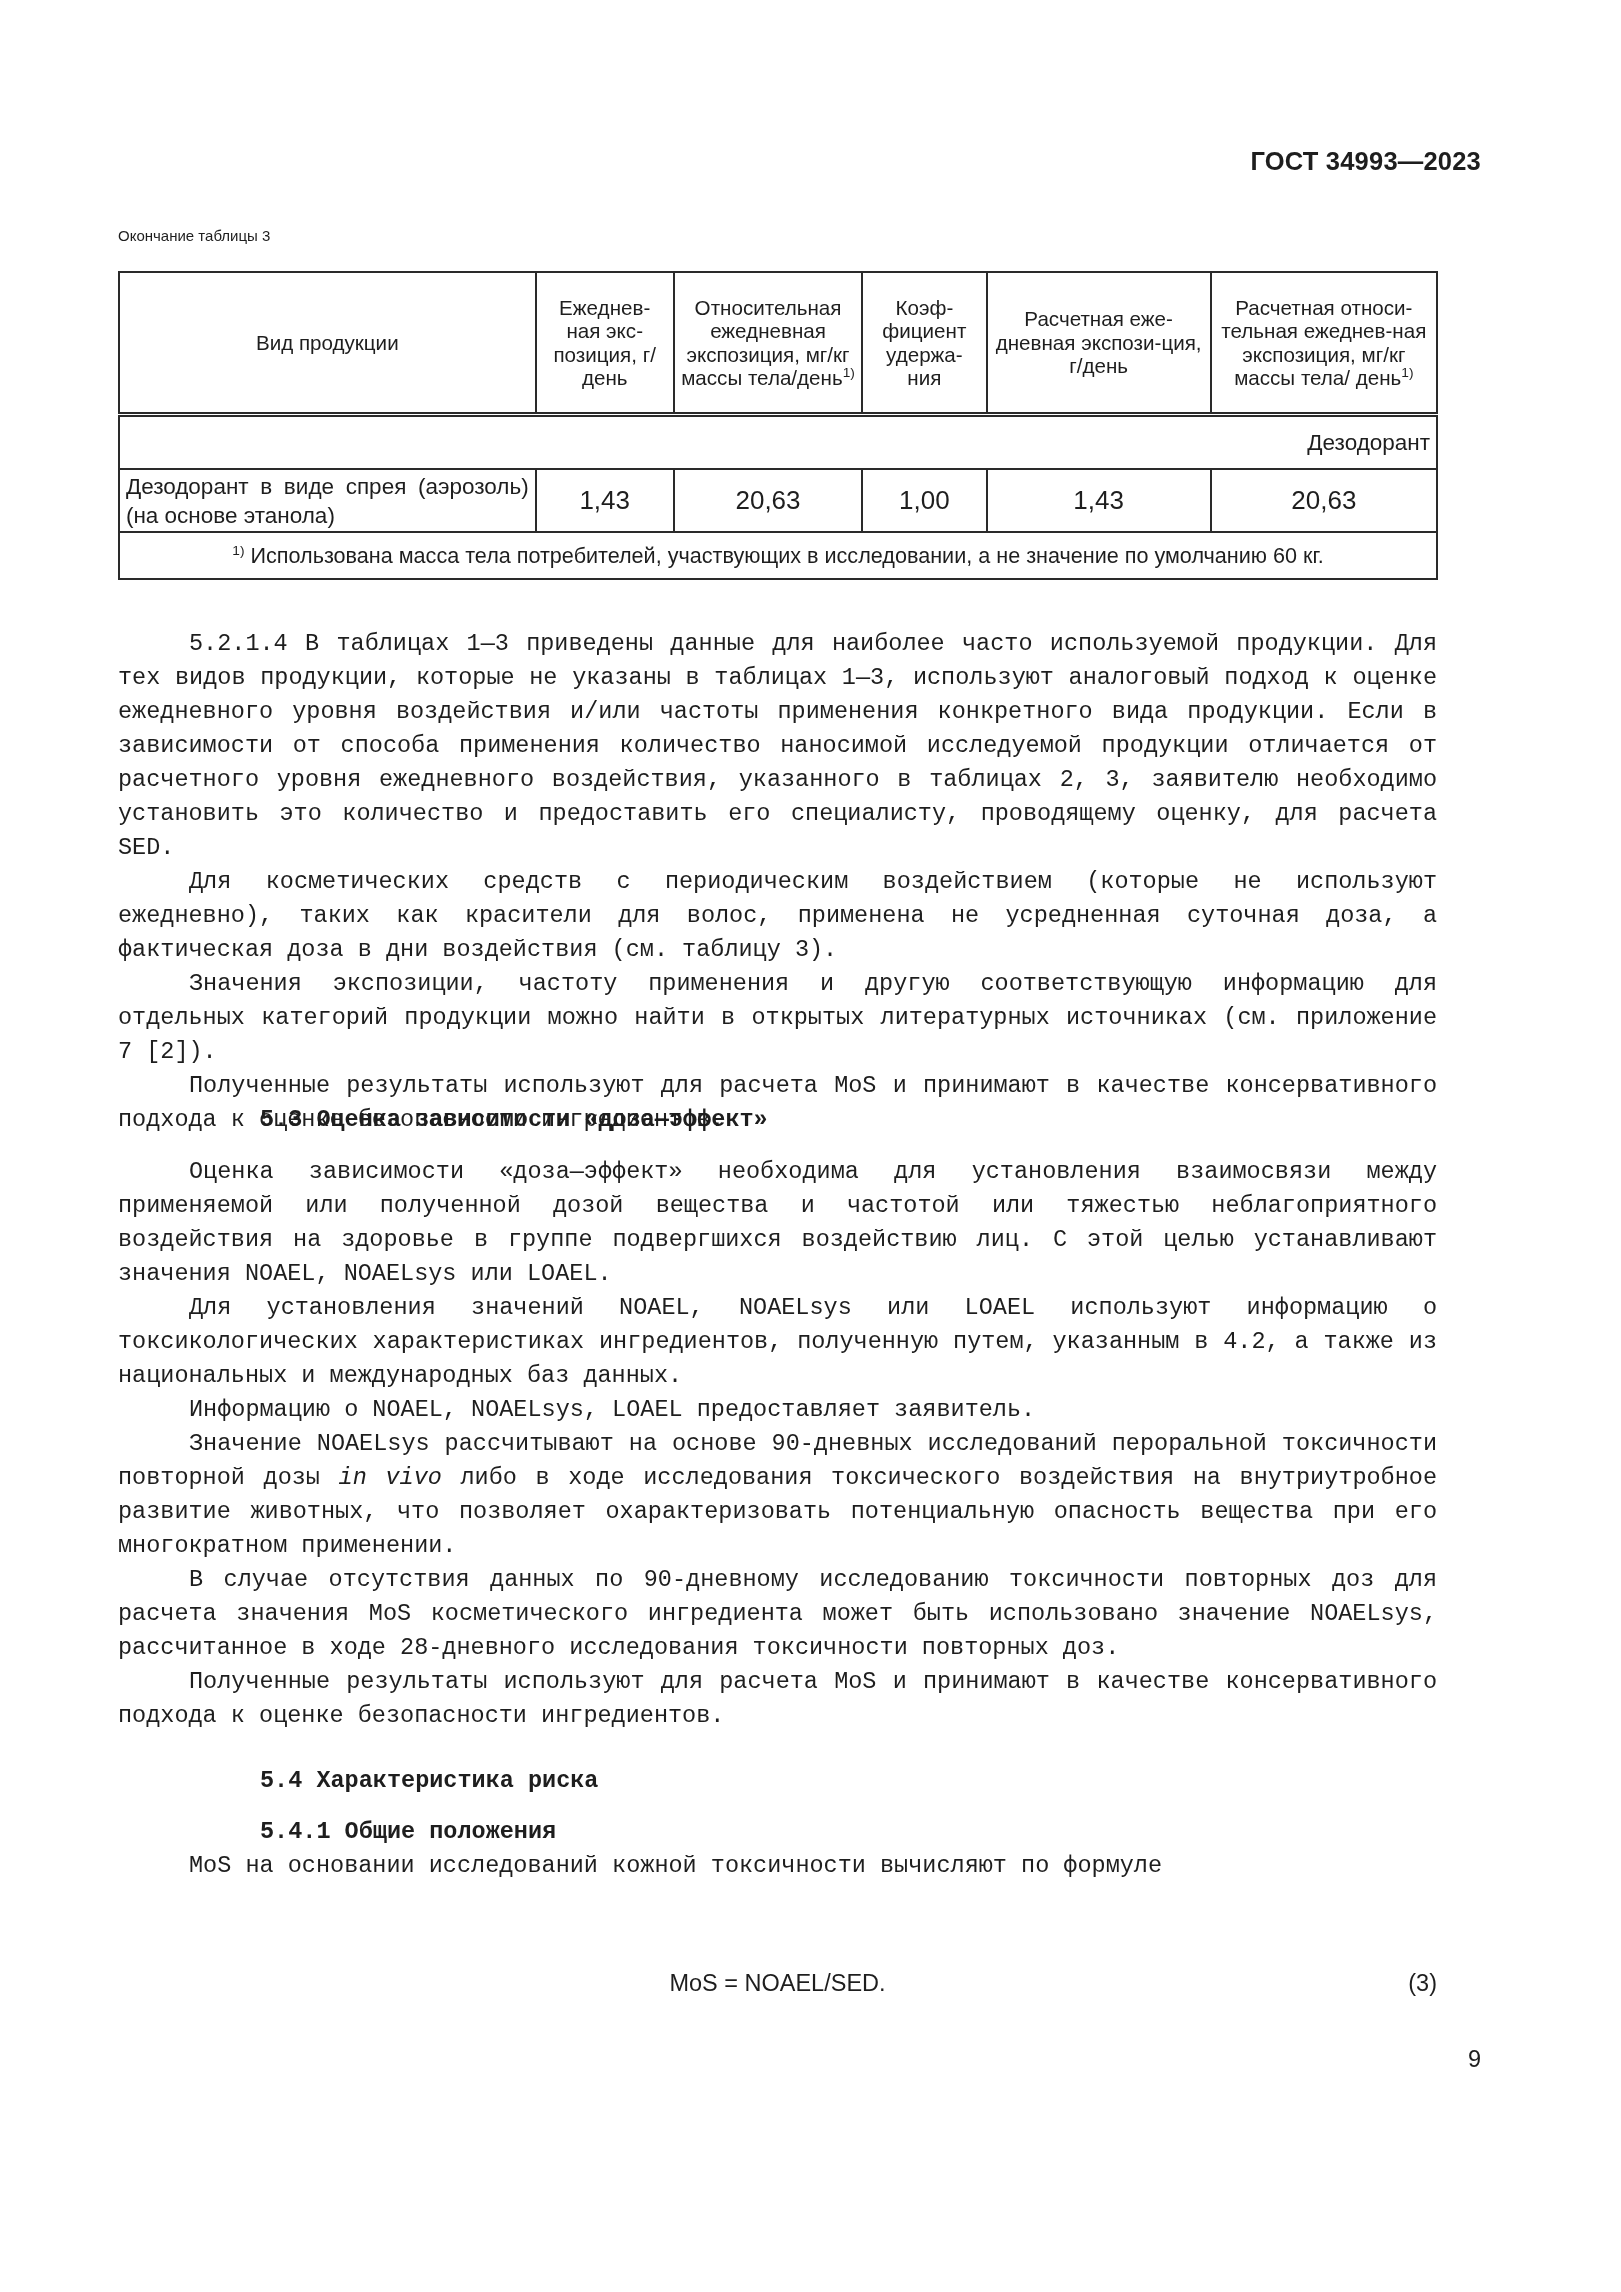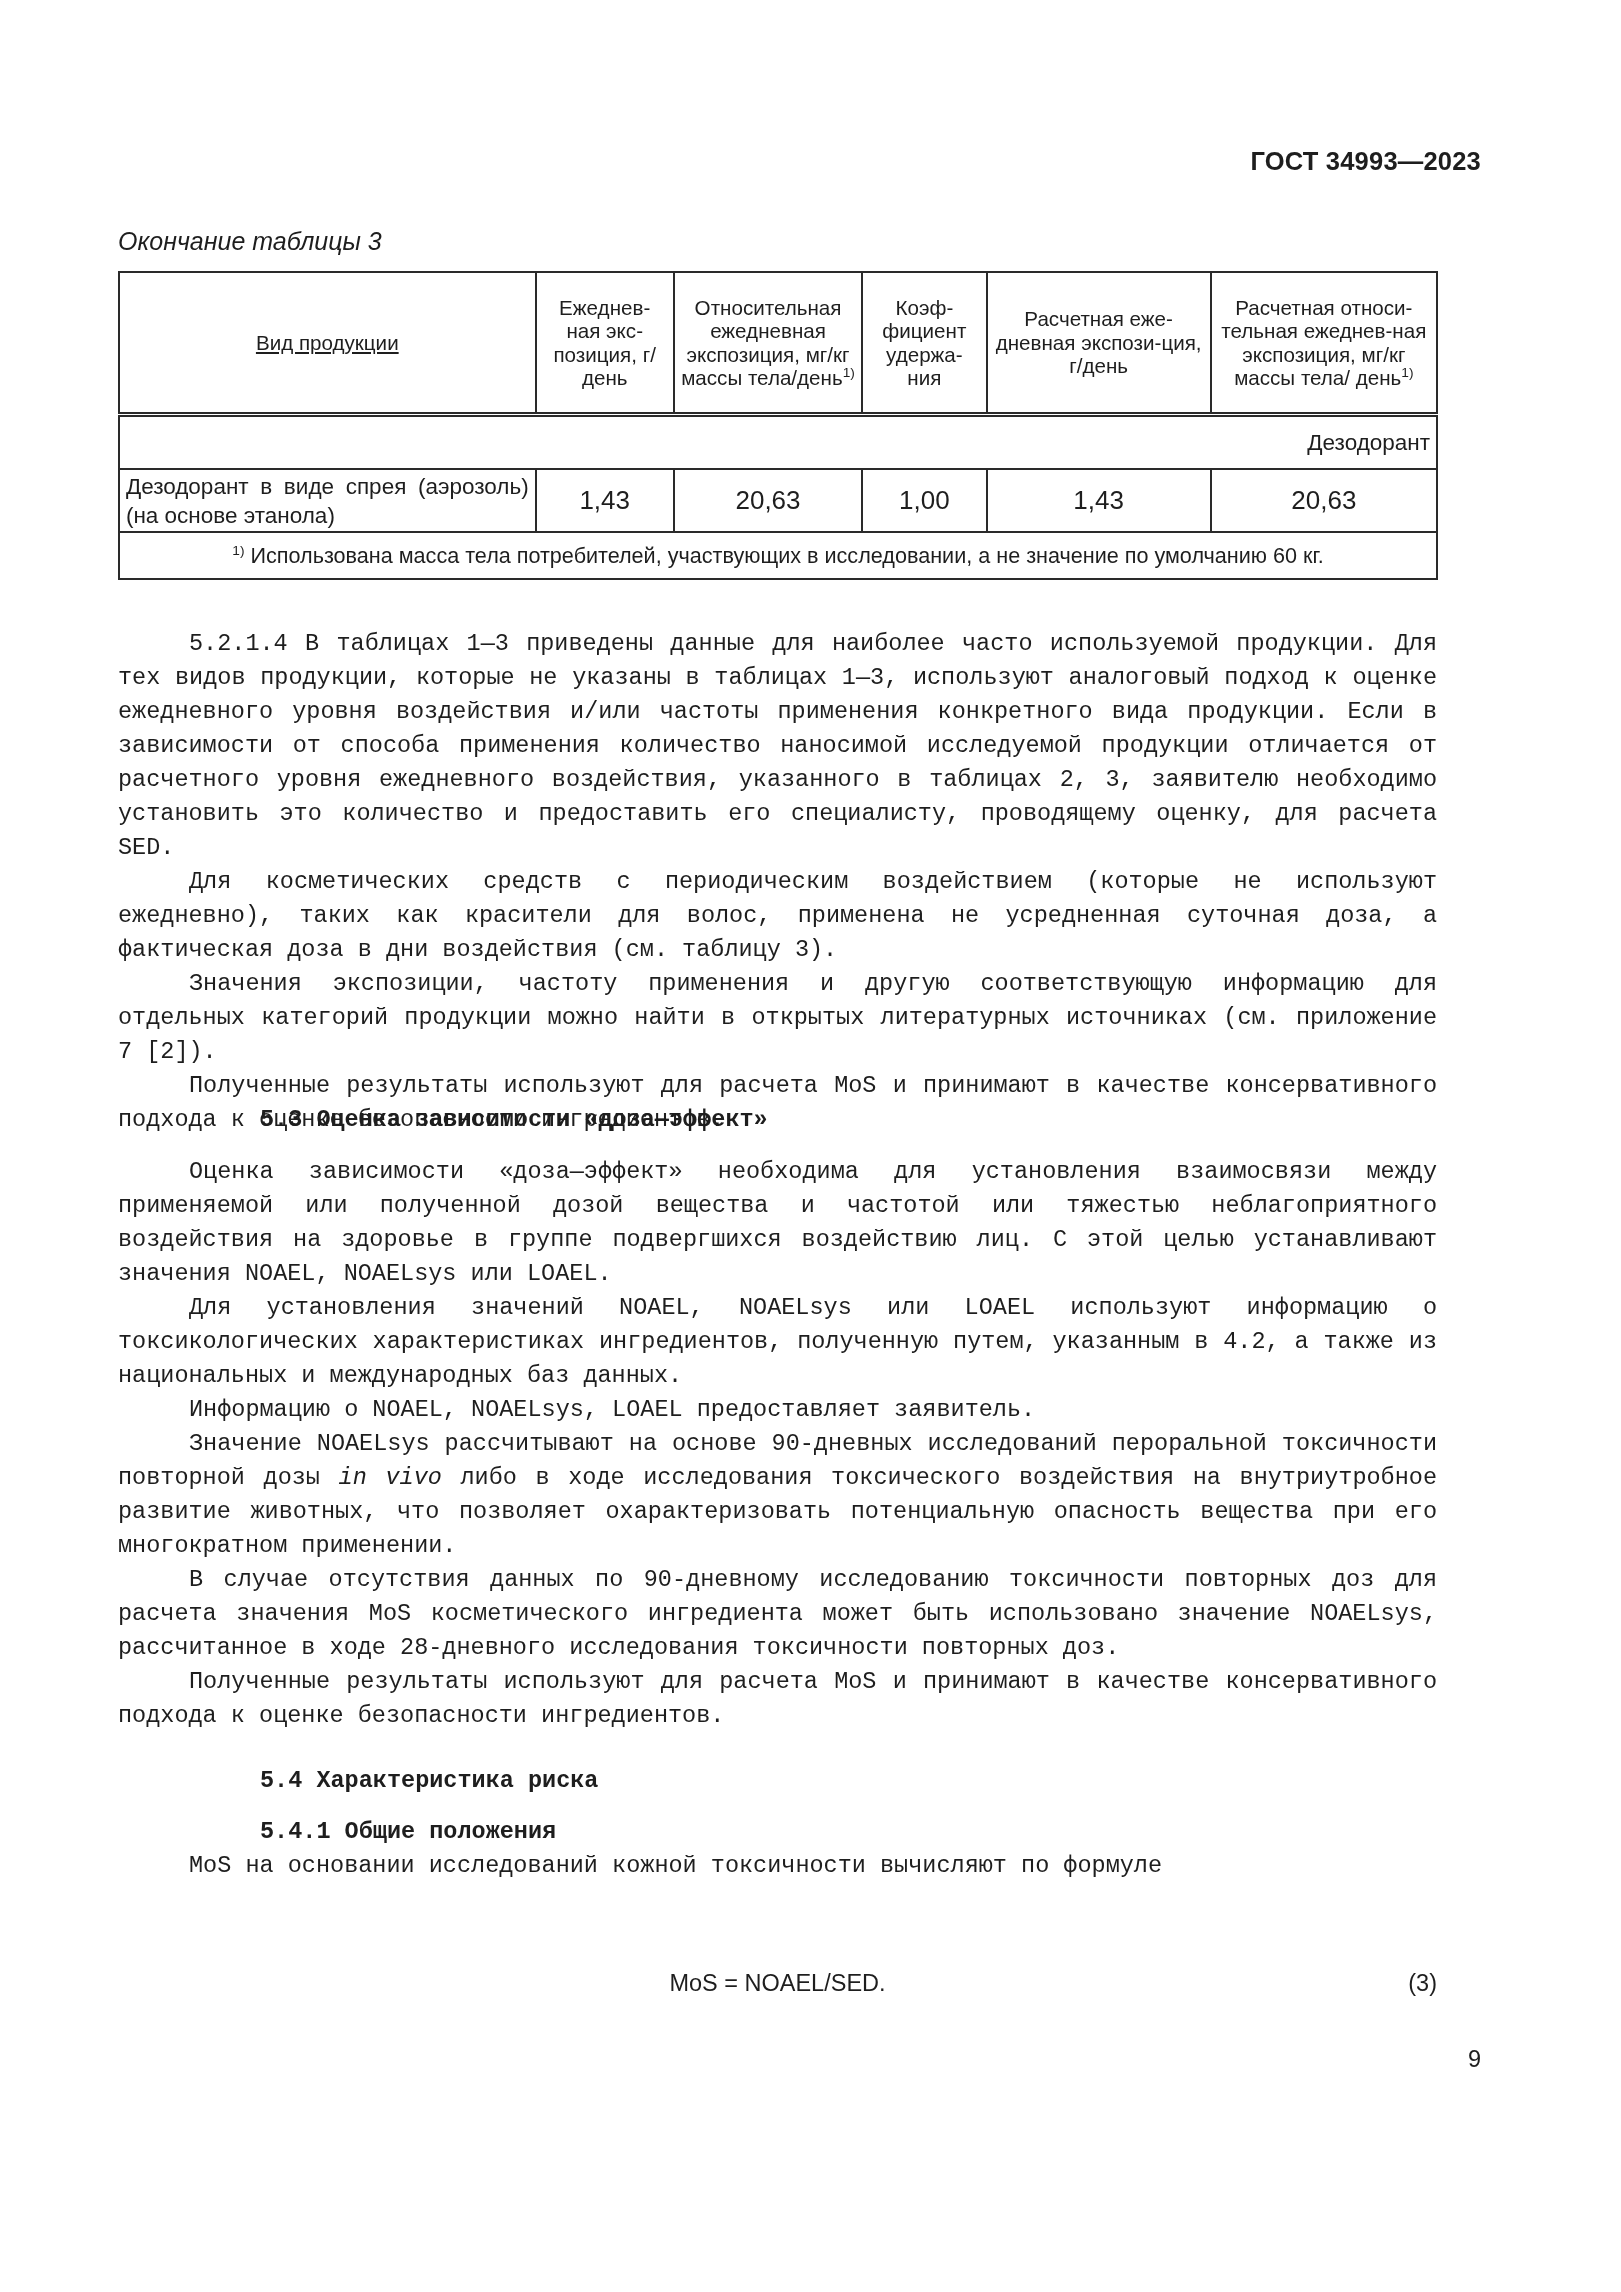--- a/index.html
+++ b/index.html
@@ -7,33 +7,33 @@
     width: 1621px; height: 2293px; position: relative; overflow: hidden;
     font-family: "Liberation Sans", sans-serif; color: #1e1e1e;
   }
   .page { position: absolute; left: 0; top: 0; width: 1621px; height: 2293px; padding-left: 44px; }
   .header-id {
     position: absolute; right: 184px; top: 147px;
     font-size: 25.5px; font-weight: bold; letter-spacing: 0.2px;
   }
   .table-caption {
     position: absolute; left: 118px; top: 227px;
-    font-size: 25px; font-style: italic;
+    font-size: 15px; 
   }
   table.t {
     position: absolute; left: 118px; top: 271px; width: 1320px;
     border-collapse: collapse; font-size: 20.6px; line-height: 23.5px;
   }
   table.t td, table.t th {
     border: 2px solid #2a2a2a; padding: 0 5.9px; font-weight: normal; vertical-align: middle;
   }
   table.t { border: 2.9px solid #1e1e1e; }
   table.t thead th { text-align: center; height: 139px; }
   table.t thead tr th { border-bottom: 5.9px double #2a2a2a; }
-  .c0 { width: 407px; text-decoration: underline; }
+  .c0 { width: 407px; }
   .c1 { width: 125px; }
   .c2 { width: 175px; }
   .c3 { width: 111px; }
   .c4 { width: 212px; }
   .c5 { width: 214px; }
   td.group { text-align: right; padding-left: 11.8px; height: 51px; font-size: 22.5px; }
   td.prod { text-align: justify; text-align-last: left; padding: 7.8px 11.8px; font-size: 22.5px; line-height: 29px; height: 61px; }
   td.num { text-align: center; vertical-align: top; padding-top: 9.8px; font-size: 26px; }
   td.foot { text-align: center; height: 45px; font-size: 21.6px; border-top: 2.9px solid #1e1e1e; }
   sup { font-size: 13.7px; line-height: 0; vertical-align: 7.8px; }

